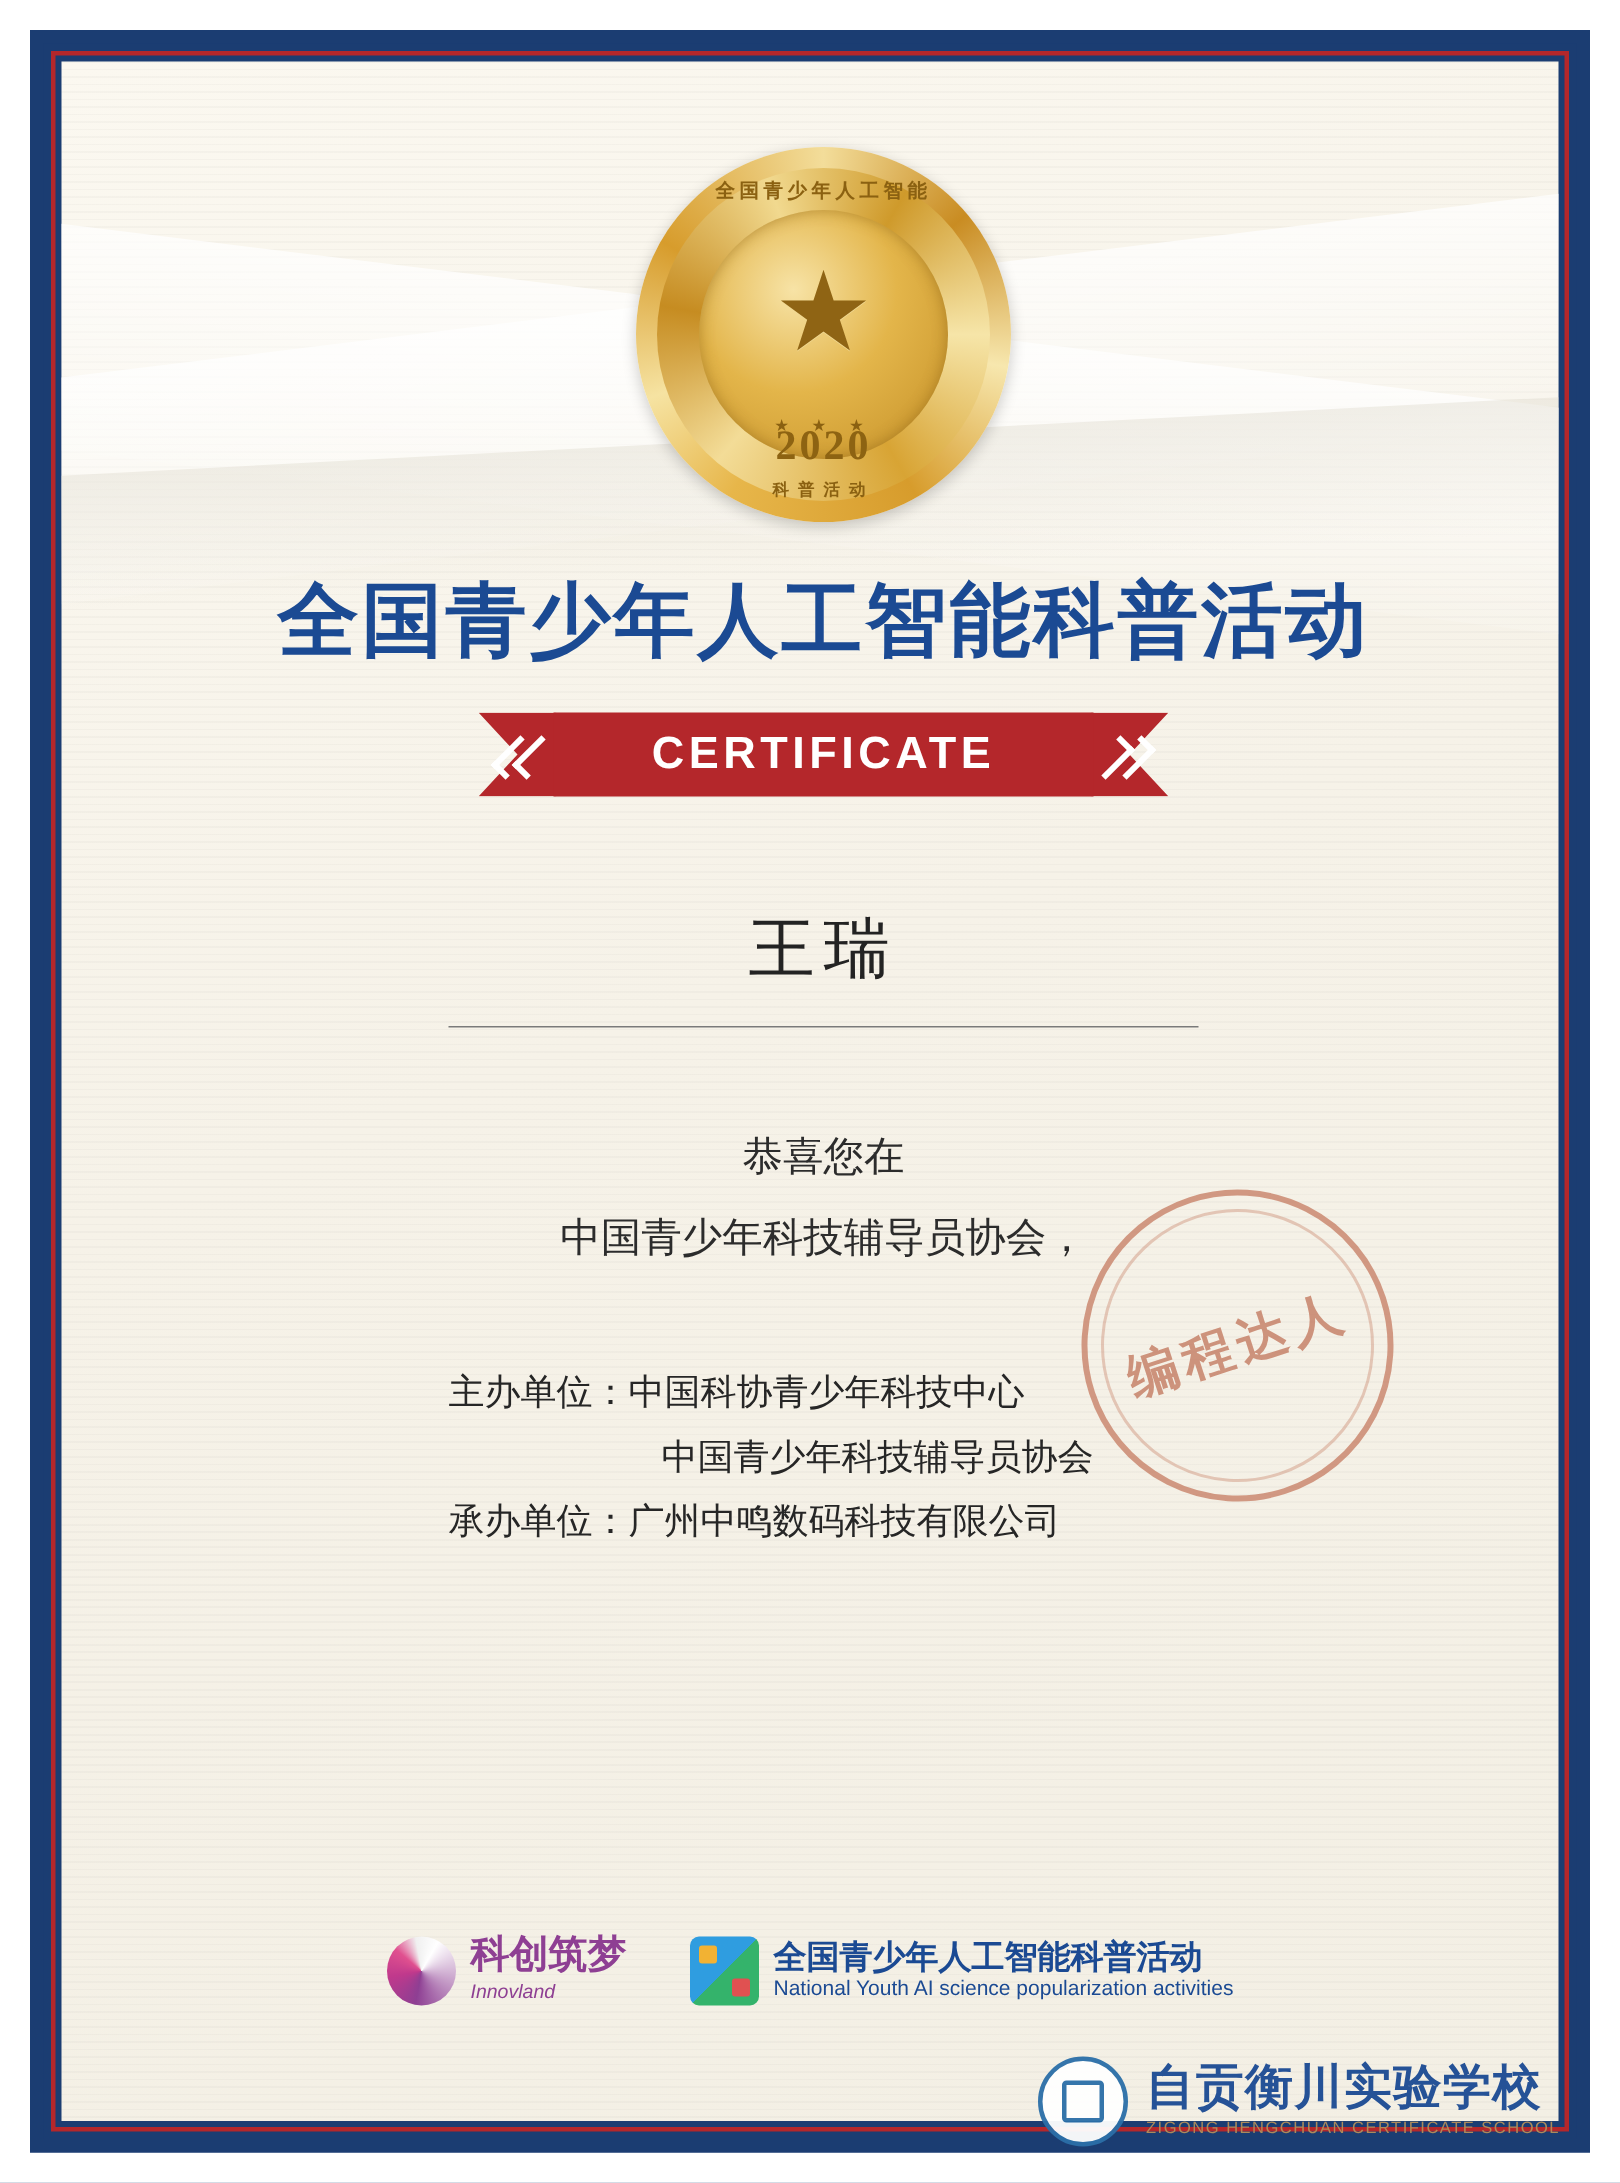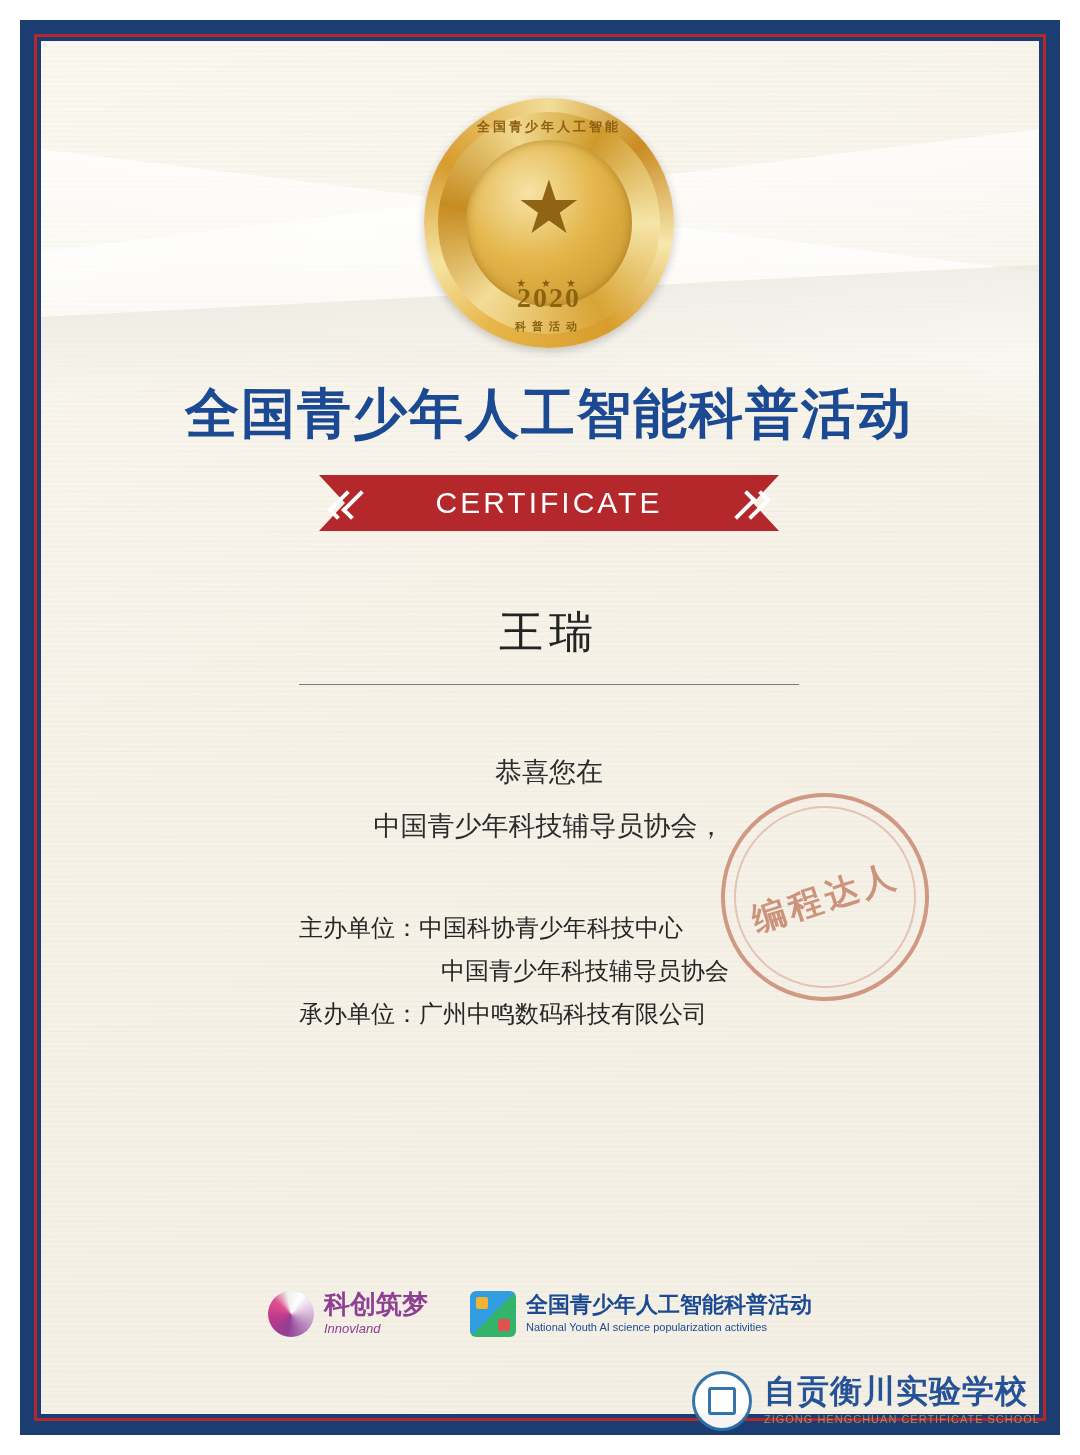--- a/index.html
+++ b/index.html
@@ -167,21 +167,21 @@
     position: absolute;
     left: 50px; right: 50px; top: 0; bottom: 0;
     background: #b4272b;
     display: flex;
     align-items: center;
     justify-content: center;
   }
   .banner-label {
     color: #ffffff;
     font-size: 30px;
-    font-weight: normal;
+    font-weight: bold;
     letter-spacing: 3px;
   }
   .banner-tail {
     position: absolute;
     top: 0;
     width: 52px;
     height: 56px;
     background: #b4272b;
   }
   .banner-tail.left  { left: 0;  clip-path: polygon(0 0, 100% 0, 100% 100%, 0 100%, 26px 50%); }
@@ -291,21 +291,21 @@
     width: 46px; height: 46px;
     border-radius: 50%;
     background:
       conic-gradient(from 190deg, #8e3f93 0deg, #c0398c 70deg, #e0508f 120deg, #f0f0f0 160deg, #ffffff 200deg, #8e3f93 360deg);
   }
   .logo-cn {
     color: #8e3f93;
     font-size: 26px;
     font-weight: bold;
     line-height: 1.05;
-    font-family: Liberation Sans, sans-serif;
+    font-family: Liberation Mono, monospace;
   }
   .logo-en {
     color: #8e3f93;
     font-size: 13px;
     font-style: italic;
   }
   .cube {
     width: 46px; height: 46px;
     border-radius: 6px;
     background:
@@ -330,21 +330,21 @@
     border-radius: 2px;
   }
   .ai-cn {
     color: #1b4a93;
     font-size: 22px;
     font-weight: bold;
     line-height: 1.1;
   }
   .ai-en {
     color: #1b4a93;
-    font-size: 11px;
+    font-size: 14px;
   }
 
   
   .watermark {
     position: absolute;
     right: 40px;
     bottom: 24px;
     display: flex;
     align-items: center;
     gap: 12px;

